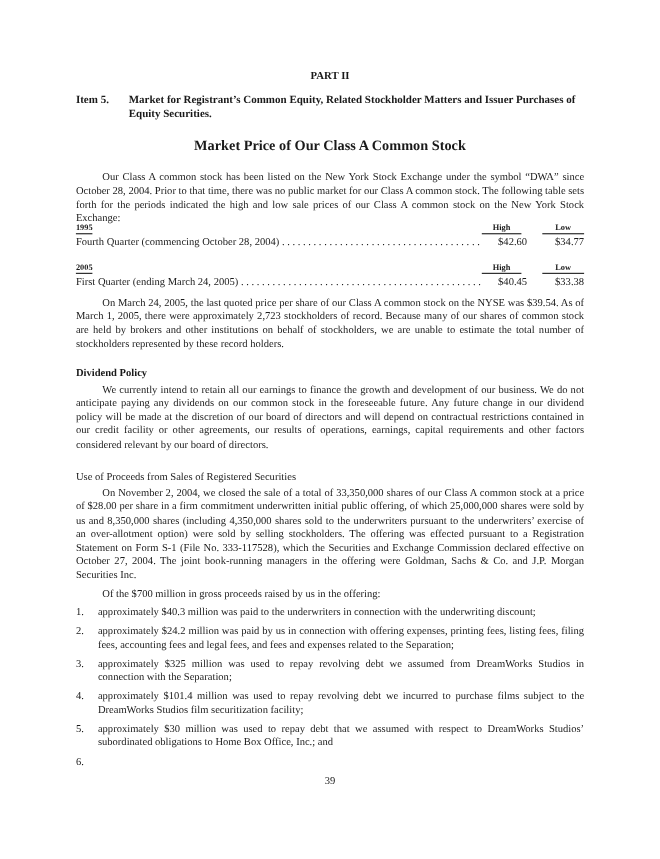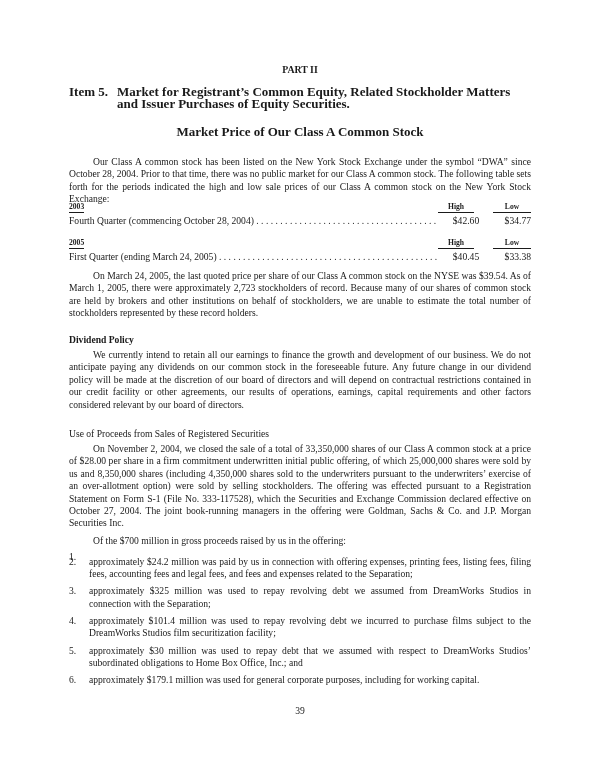--- a/index.html
+++ b/index.html
@@ -3,21 +3,21 @@
 <meta charset="utf-8">
 <style>
   html, body { margin: 0; padding: 0; background: #ffffff; }
   body {
     width: 600px; height: 781px; position: relative; overflow: hidden;
     font-family: "Liberation Serif", "DejaVu Serif", serif;
     color: #1a1a1a; font-size: 9.6px; line-height: 12.4px;
   }
   .page { position: absolute; left: 69px; top: 0; width: 462px; }
   .part-title { position: absolute; top: 64px; width: 462px; text-align: center; font-weight: bold; font-size: 9.8px; }
-  .item { position: absolute; top: 86px; left: 0; width: 462px; font-weight: bold; font-size: 13px; }
+  .item { position: absolute; top: 86px; left: 0; width: 462px; font-weight: bold; font-size: 10px; }
   .item .num { position: absolute; left: 0; top: 0; }
   .item .ttl { margin-left: 48px; display: block; }
   .subhead { position: absolute; top: 126px; width: 462px; text-align: center; font-weight: bold; font-size: 13px; }
   p { margin: 0; text-align: justify; }
   .indent { text-indent: 24px; }
   .para1 { position: absolute; top: 156px; width: 462px; }
   .tbl { position: absolute; left: 0; width: 462px; }
   .tbl .hdr { position: relative; height: 14px; font-weight: bold; font-size: 7.6px; }
   .tbl .hdr .yr { position: absolute; left: 0; top: 0; border-bottom: 1px solid #1a1a1a; line-height: 11px; }
   .tbl .hdr .hi { position: absolute; left: 369px; width: 36px; text-align: center; border-bottom: 1px solid #1a1a1a; line-height: 11px; }
@@ -50,21 +50,21 @@
     <span class="num">Item 5.</span>
     <span class="ttl">Market for Registrant’s Common Equity, Related Stockholder Matters and Issuer Purchases of Equity Securities.</span>
   </div>
 
   <div class="subhead">Market Price of Our Class A Common Stock</div>
 
   <p class="para1 indent">Our Class A common stock has been listed on the New York Stock Exchange under the symbol “DWA” since October 28, 2004. Prior to that time, there was no public market for our Class A common stock. The following table sets forth for the periods indicated the high and low sale prices of our Class A common stock on the New York Stock Exchange:</p>
 
   <div class="tbl t2004">
     <div class="hdr">
-      <span class="yr">2003</span>
+      <span class="yr">1995</span>
       <span class="hi">High</span>
       <span class="lo">Low</span>
     </div>
     <div class="row">
       <span class="lbl"><span>Fourth Quarter (commencing October 28, 2004)</span> . . . . . . . . . . . . . . . . . . . . . . . . . . . . . . . . . . . . . . . . . . . . .</span>
       <span class="hv">$42.60</span>
       <span class="lv">$34.77</span>
     </div>
   </div>
 
@@ -85,22 +85,22 @@
 
   <div class="h-div">Dividend Policy</div>
   <p class="para3 indent">We currently intend to retain all our earnings to finance the growth and development of our business. We do not anticipate paying any dividends on our common stock in the foreseeable future. Any future change in our dividend policy will be made at the discretion of our board of directors and will depend on contractual restrictions contained in our credit facility or other agreements, our results of operations, earnings, capital requirements and other factors considered relevant by our board of directors.</p>
 
   <div class="h-use">Use of Proceeds from Sales of Registered Securities</div>
   <p class="para4 indent">On November 2, 2004, we closed the sale of a total of 33,350,000 shares of our Class A common stock at a price of $28.00 per share in a firm commitment underwritten initial public offering, of which 25,000,000 shares were sold by us and 8,350,000 shares (including 4,350,000 shares sold to the underwriters pursuant to the underwriters’ exercise of an over-allotment option) were sold by selling stockholders. The offering was effected pursuant to a Registration Statement on Form S-1 (File No. 333-117528), which the Securities and Exchange Commission declared effective on October 27, 2004. The joint book-running managers in the offering were Goldman, Sachs &amp; Co. and J.P. Morgan Securities Inc.</p>
 
   <p class="para5 indent">Of the $700 million in gross proceeds raised by us in the offering:</p>
 
   <ol class="list">
-    <li><span class="n">1.</span></li>
+    <li><span class="n">1.</span><span>approximately $40.3 million was paid to the underwriters in connection with the underwriting discount;</span></li>
     <li><span class="n">2.</span><span>approximately $24.2 million was paid by us in connection with offering expenses, printing fees, listing fees, filing fees, accounting fees and legal fees, and fees and expenses related to the Separation;</span></li>
     <li><span class="n">3.</span><span>approximately $325 million was used to repay revolving debt we assumed from DreamWorks Studios in connection with the Separation;</span></li>
     <li><span class="n">4.</span><span>approximately $101.4 million was used to repay revolving debt we incurred to purchase films subject to the DreamWorks Studios film securitization facility;</span></li>
     <li><span class="n">5.</span><span>approximately $30 million was used to repay debt that we assumed with respect to DreamWorks Studios’ subordinated obligations to Home Box Office, Inc.; and</span></li>
-    <li><span class="n">6.</span><span>approximately $179.1 million was used for general corporate purposes, including for working capital.</span></li>
+    <li><span class="n">6.</span></li>
   </ol>
 
   <div class="pageno">39</div>
 </div>
 
 </body></html>

